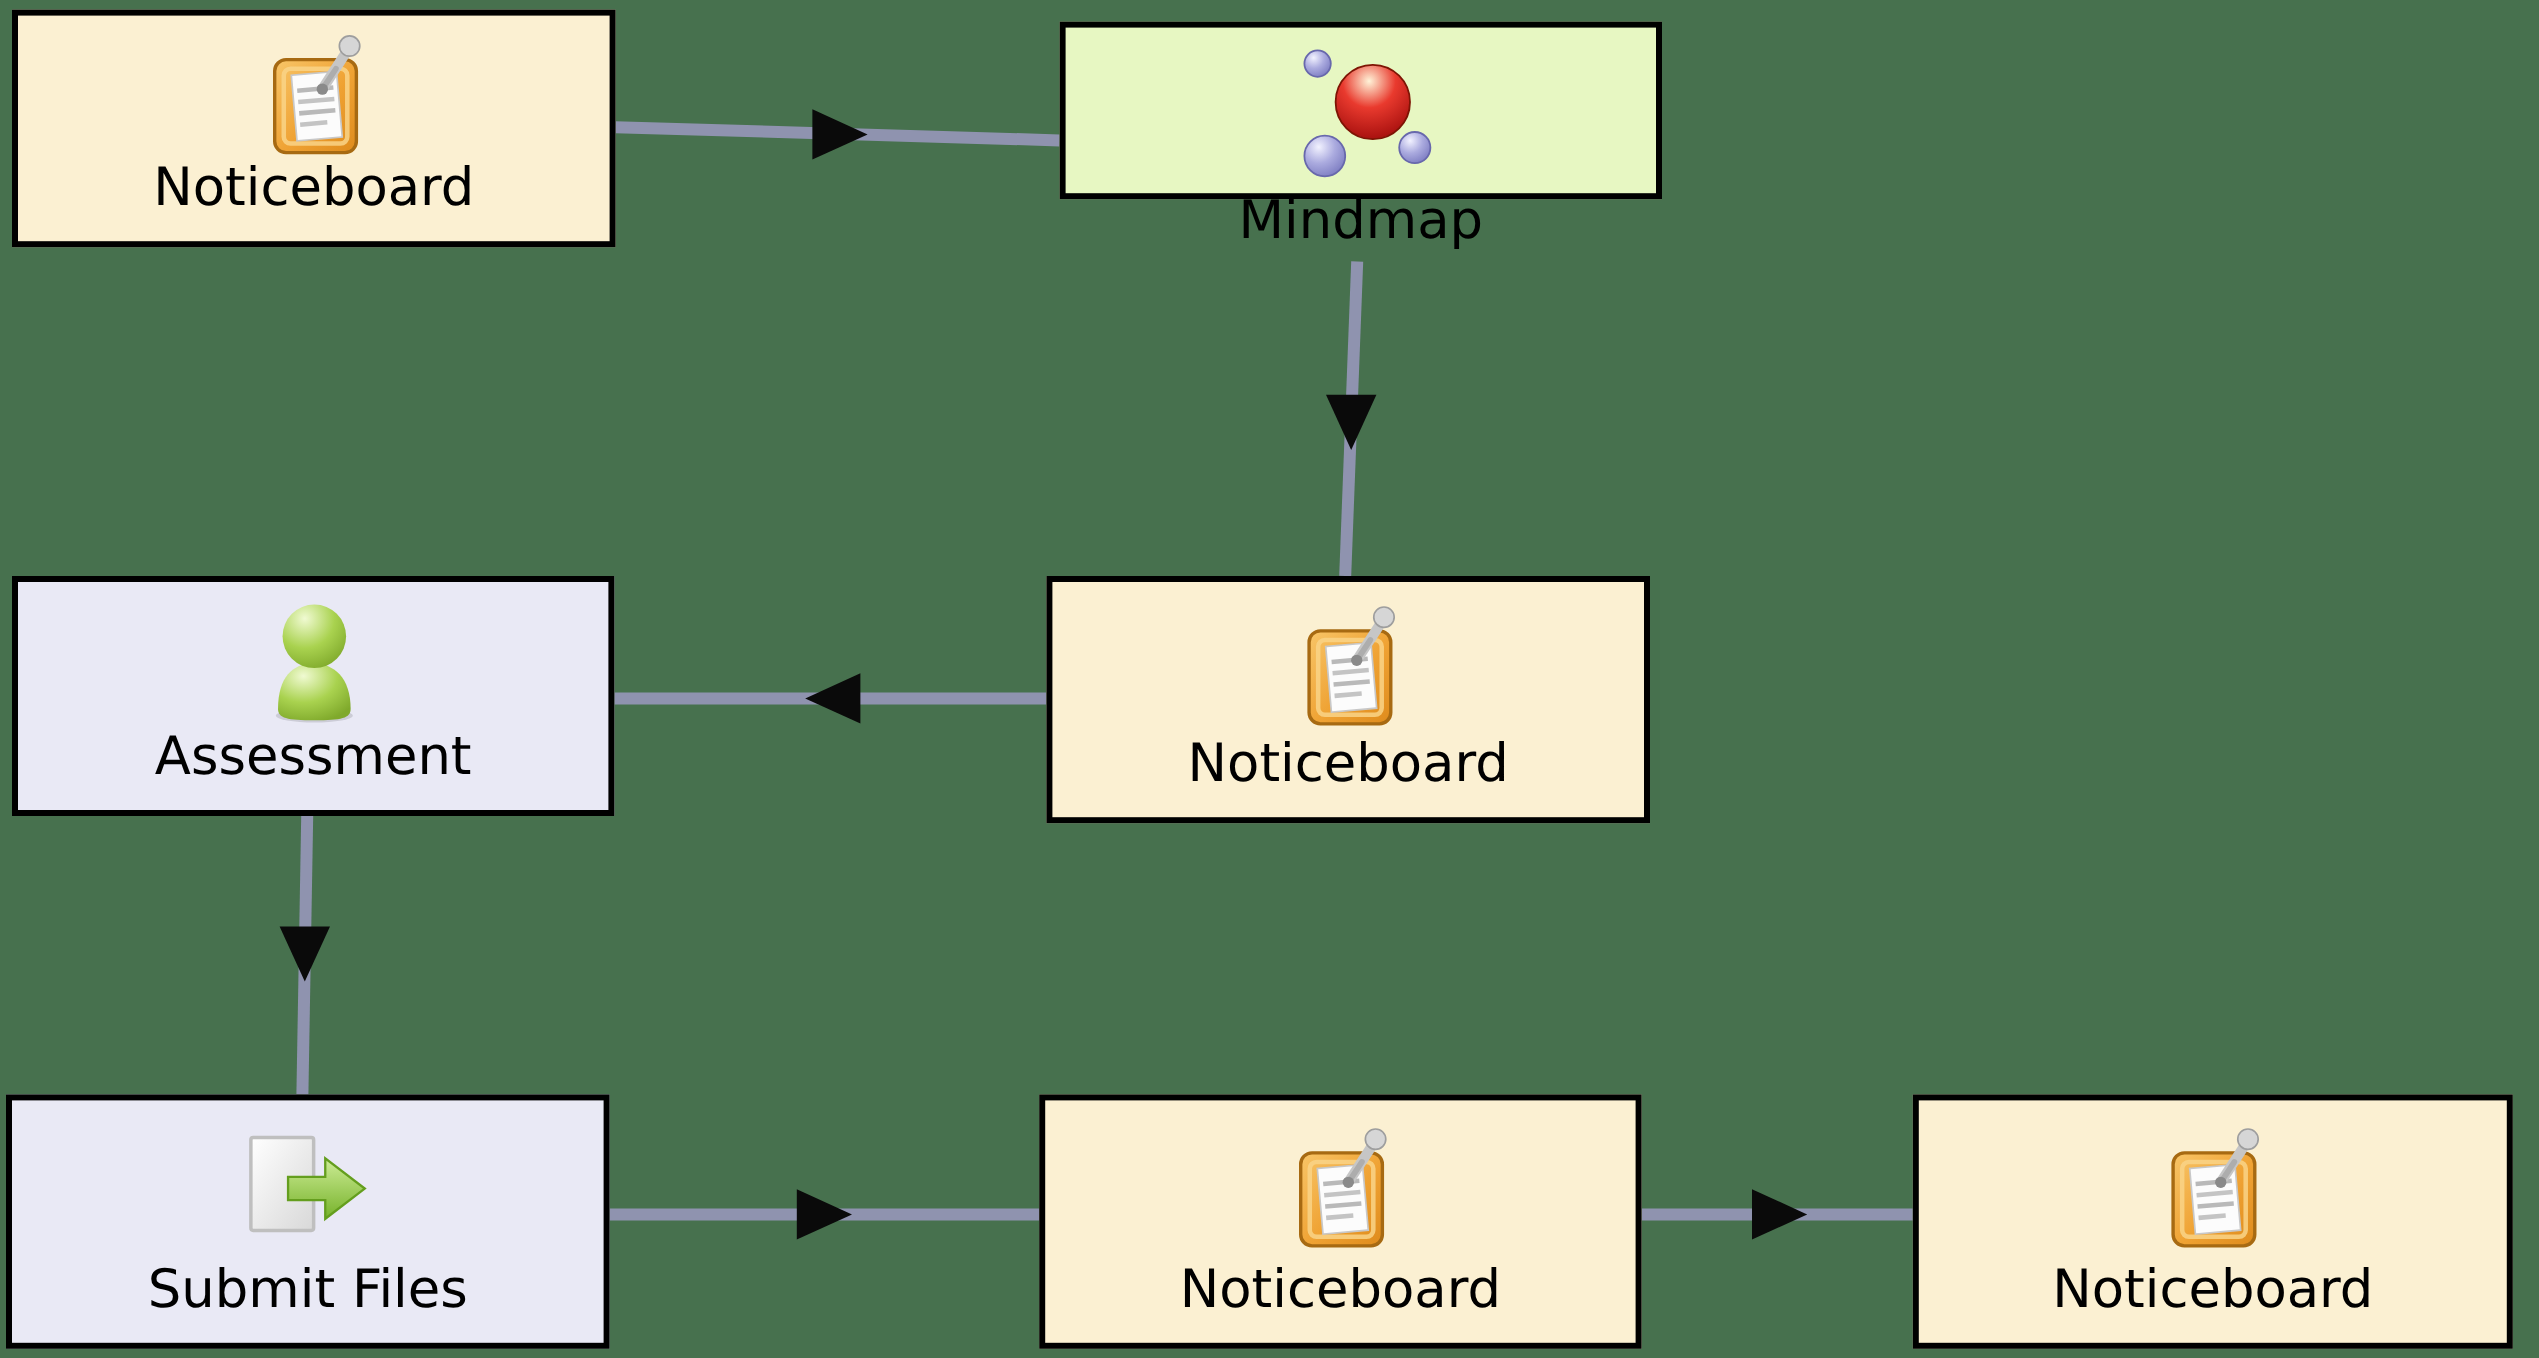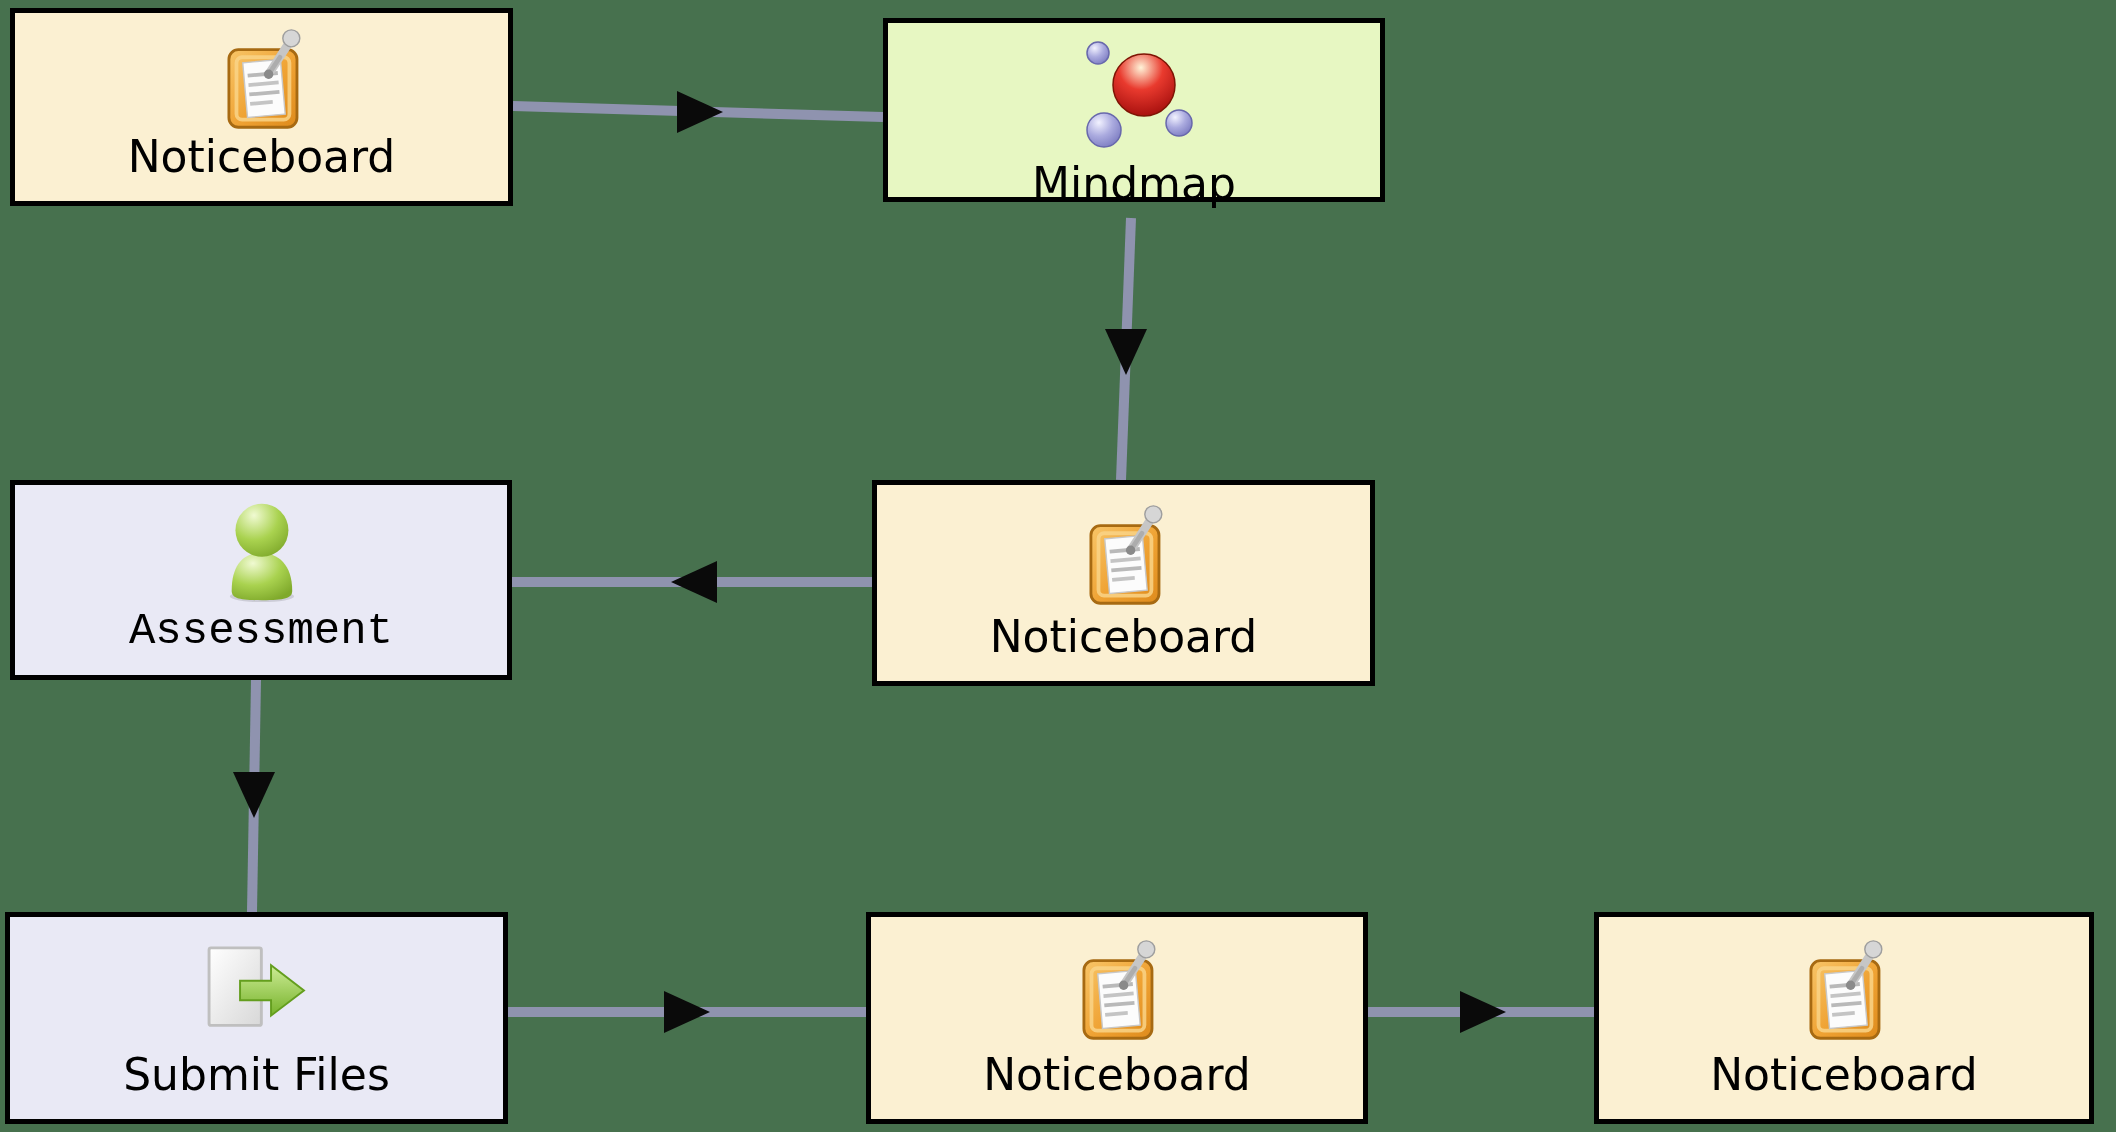--- a/index.html
+++ b/index.html
@@ -62,21 +62,21 @@
             <line x1="41" y1="82" x2="65" y2="82" stroke="#C4C4C4" stroke-width="4"></line>
           </g>
           <path d="M62 52 L84 18" stroke="#C6C6C6" stroke-width="9" stroke-linecap="round"></path>
           <path d="M62 52 L74 34" stroke="#ADADAD" stroke-width="5" stroke-linecap="round"></path>
           <circle cx="86" cy="14" r="9" fill="#D6D6D6" stroke="#9E9E9E" stroke-width="1.5"></circle>
           <circle cx="62" cy="52" r="5" fill="#8A8A8A"></circle>
         </svg>
       </span>
     <span class="label" style="color: rgb(0, 0, 0);">Noticeboard</span>
   </div>
-    <div class="node" style="left: 883px; top: 18px; width: 502px; height: 184px; background: rgb(231, 247, 194); border-color: rgb(0, 0, 0);">
+    <div class="node" style="left: 883px; top: 18px; width: 502px; height: 148px; background: rgb(231, 247, 194); border-color: rgb(0, 0, 0);">
     <span class="icon">
         <svg width="140" height="125" viewBox="0 0 140 125">
           <defs>
             <radialGradient id="g1_p" cx="0.35" cy="0.28" r="0.8">
               <stop offset="0" stop-color="#F2F2FF"></stop>
               <stop offset="0.5" stop-color="#ABABDF"></stop>
               <stop offset="1" stop-color="#7A7AC0"></stop>
             </radialGradient>
             <radialGradient id="g1_r" cx="0.45" cy="0.22" r="0.85">
               <stop offset="0" stop-color="#FFF3D8"></stop>
@@ -100,21 +100,21 @@
               <stop offset="0" stop-color="#F0FAD2"></stop>
               <stop offset="0.55" stop-color="#A9D24F"></stop>
               <stop offset="1" stop-color="#7FA92B"></stop>
             </radialGradient>
           </defs>
           <ellipse cx="56" cy="104" rx="34" ry="6" fill="rgba(0,0,0,0.12)"></ellipse>
           <path d="M24 98 C24 70 37 58 55 58 C73 58 88 70 88 98 C88 106 80 108 56 108 C32 108 24 106 24 98 Z" fill="url(#g2_g)"></path>
           <circle cx="56" cy="34" r="28" fill="url(#g2_g)"></circle>
         </svg>
       </span>
-    <span class="label" style="color: rgb(0, 0, 0); font-family: Liberation Mono, monospace;">Assessment</span>
+    <span class="label" style="color: rgb(0, 0, 0);">Assessment</span>
   </div>
     <div class="node" style="left: 872px; top: 480px; width: 503px; height: 206px; background: rgb(251, 240, 210); border-color: rgb(0, 0, 0);">
     <span class="icon">
         <svg width="104" height="108" viewBox="0 0 110 114">
           <defs>
             <linearGradient id="g3_b" x1="0" y1="0" x2="1" y2="1">
               <stop offset="0" stop-color="#F8C568"></stop>
               <stop offset="0.55" stop-color="#EFA233"></stop>
               <stop offset="1" stop-color="#DE8B1C"></stop>
             </linearGradient>

